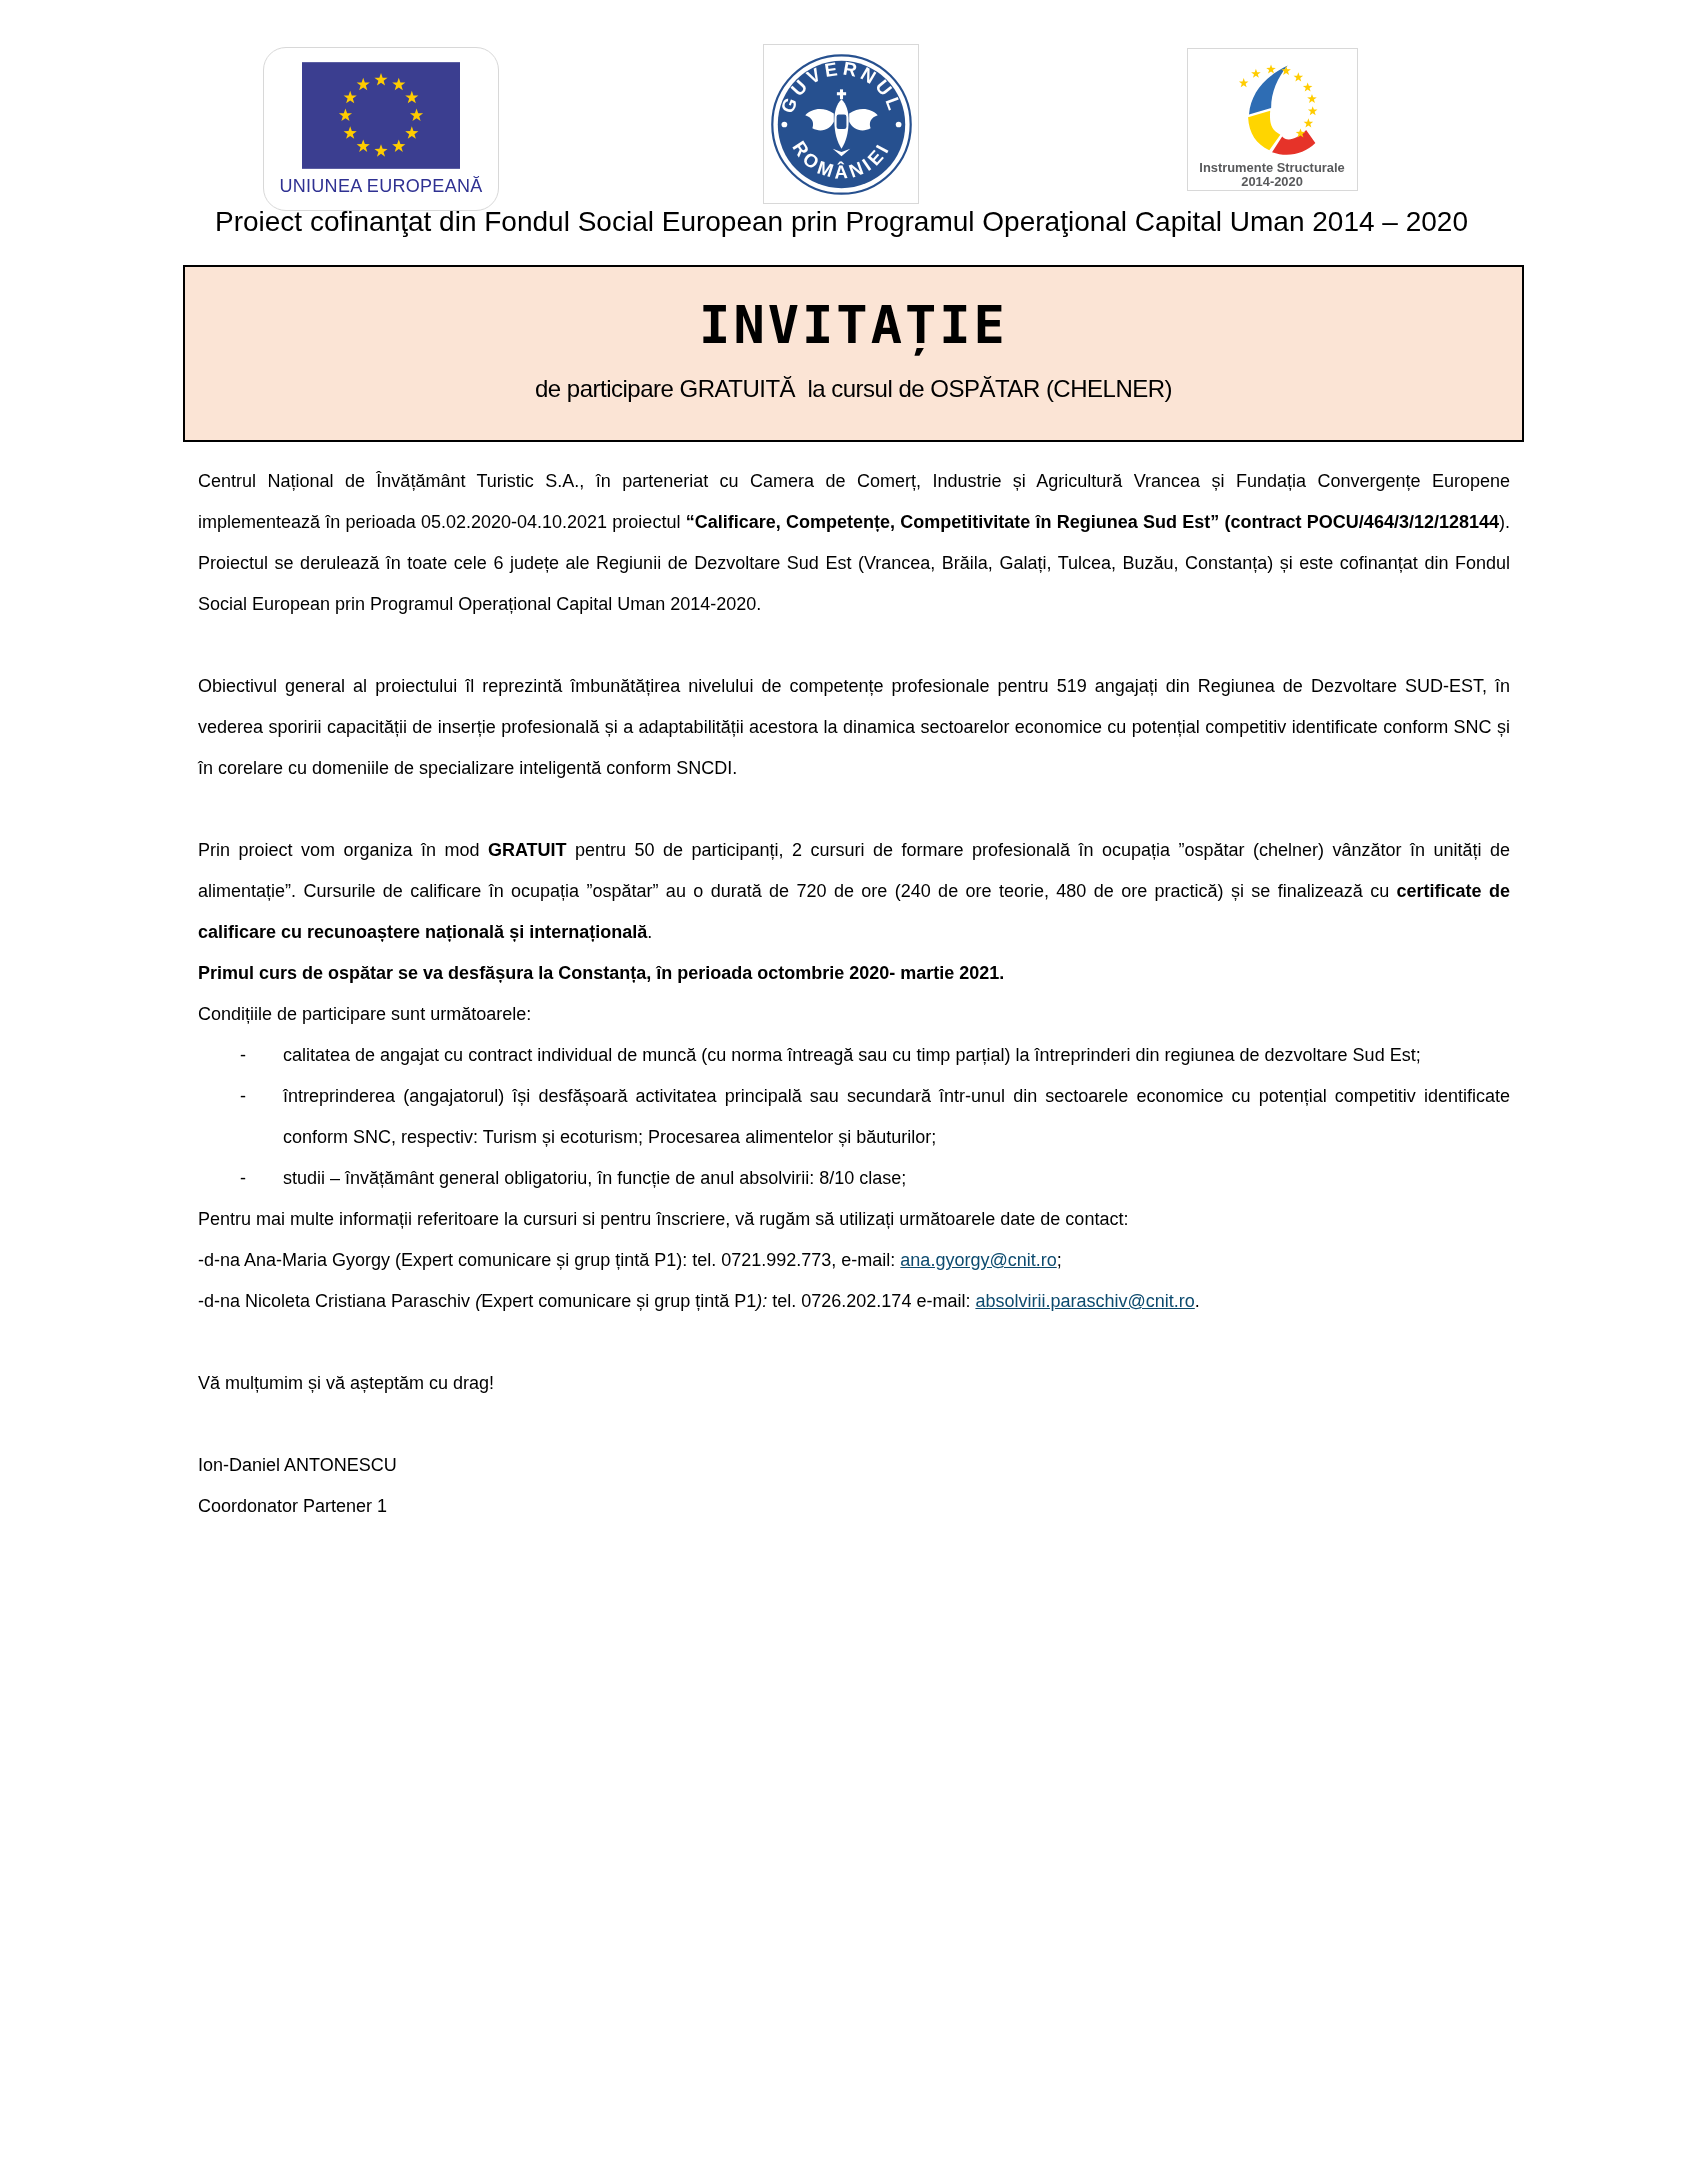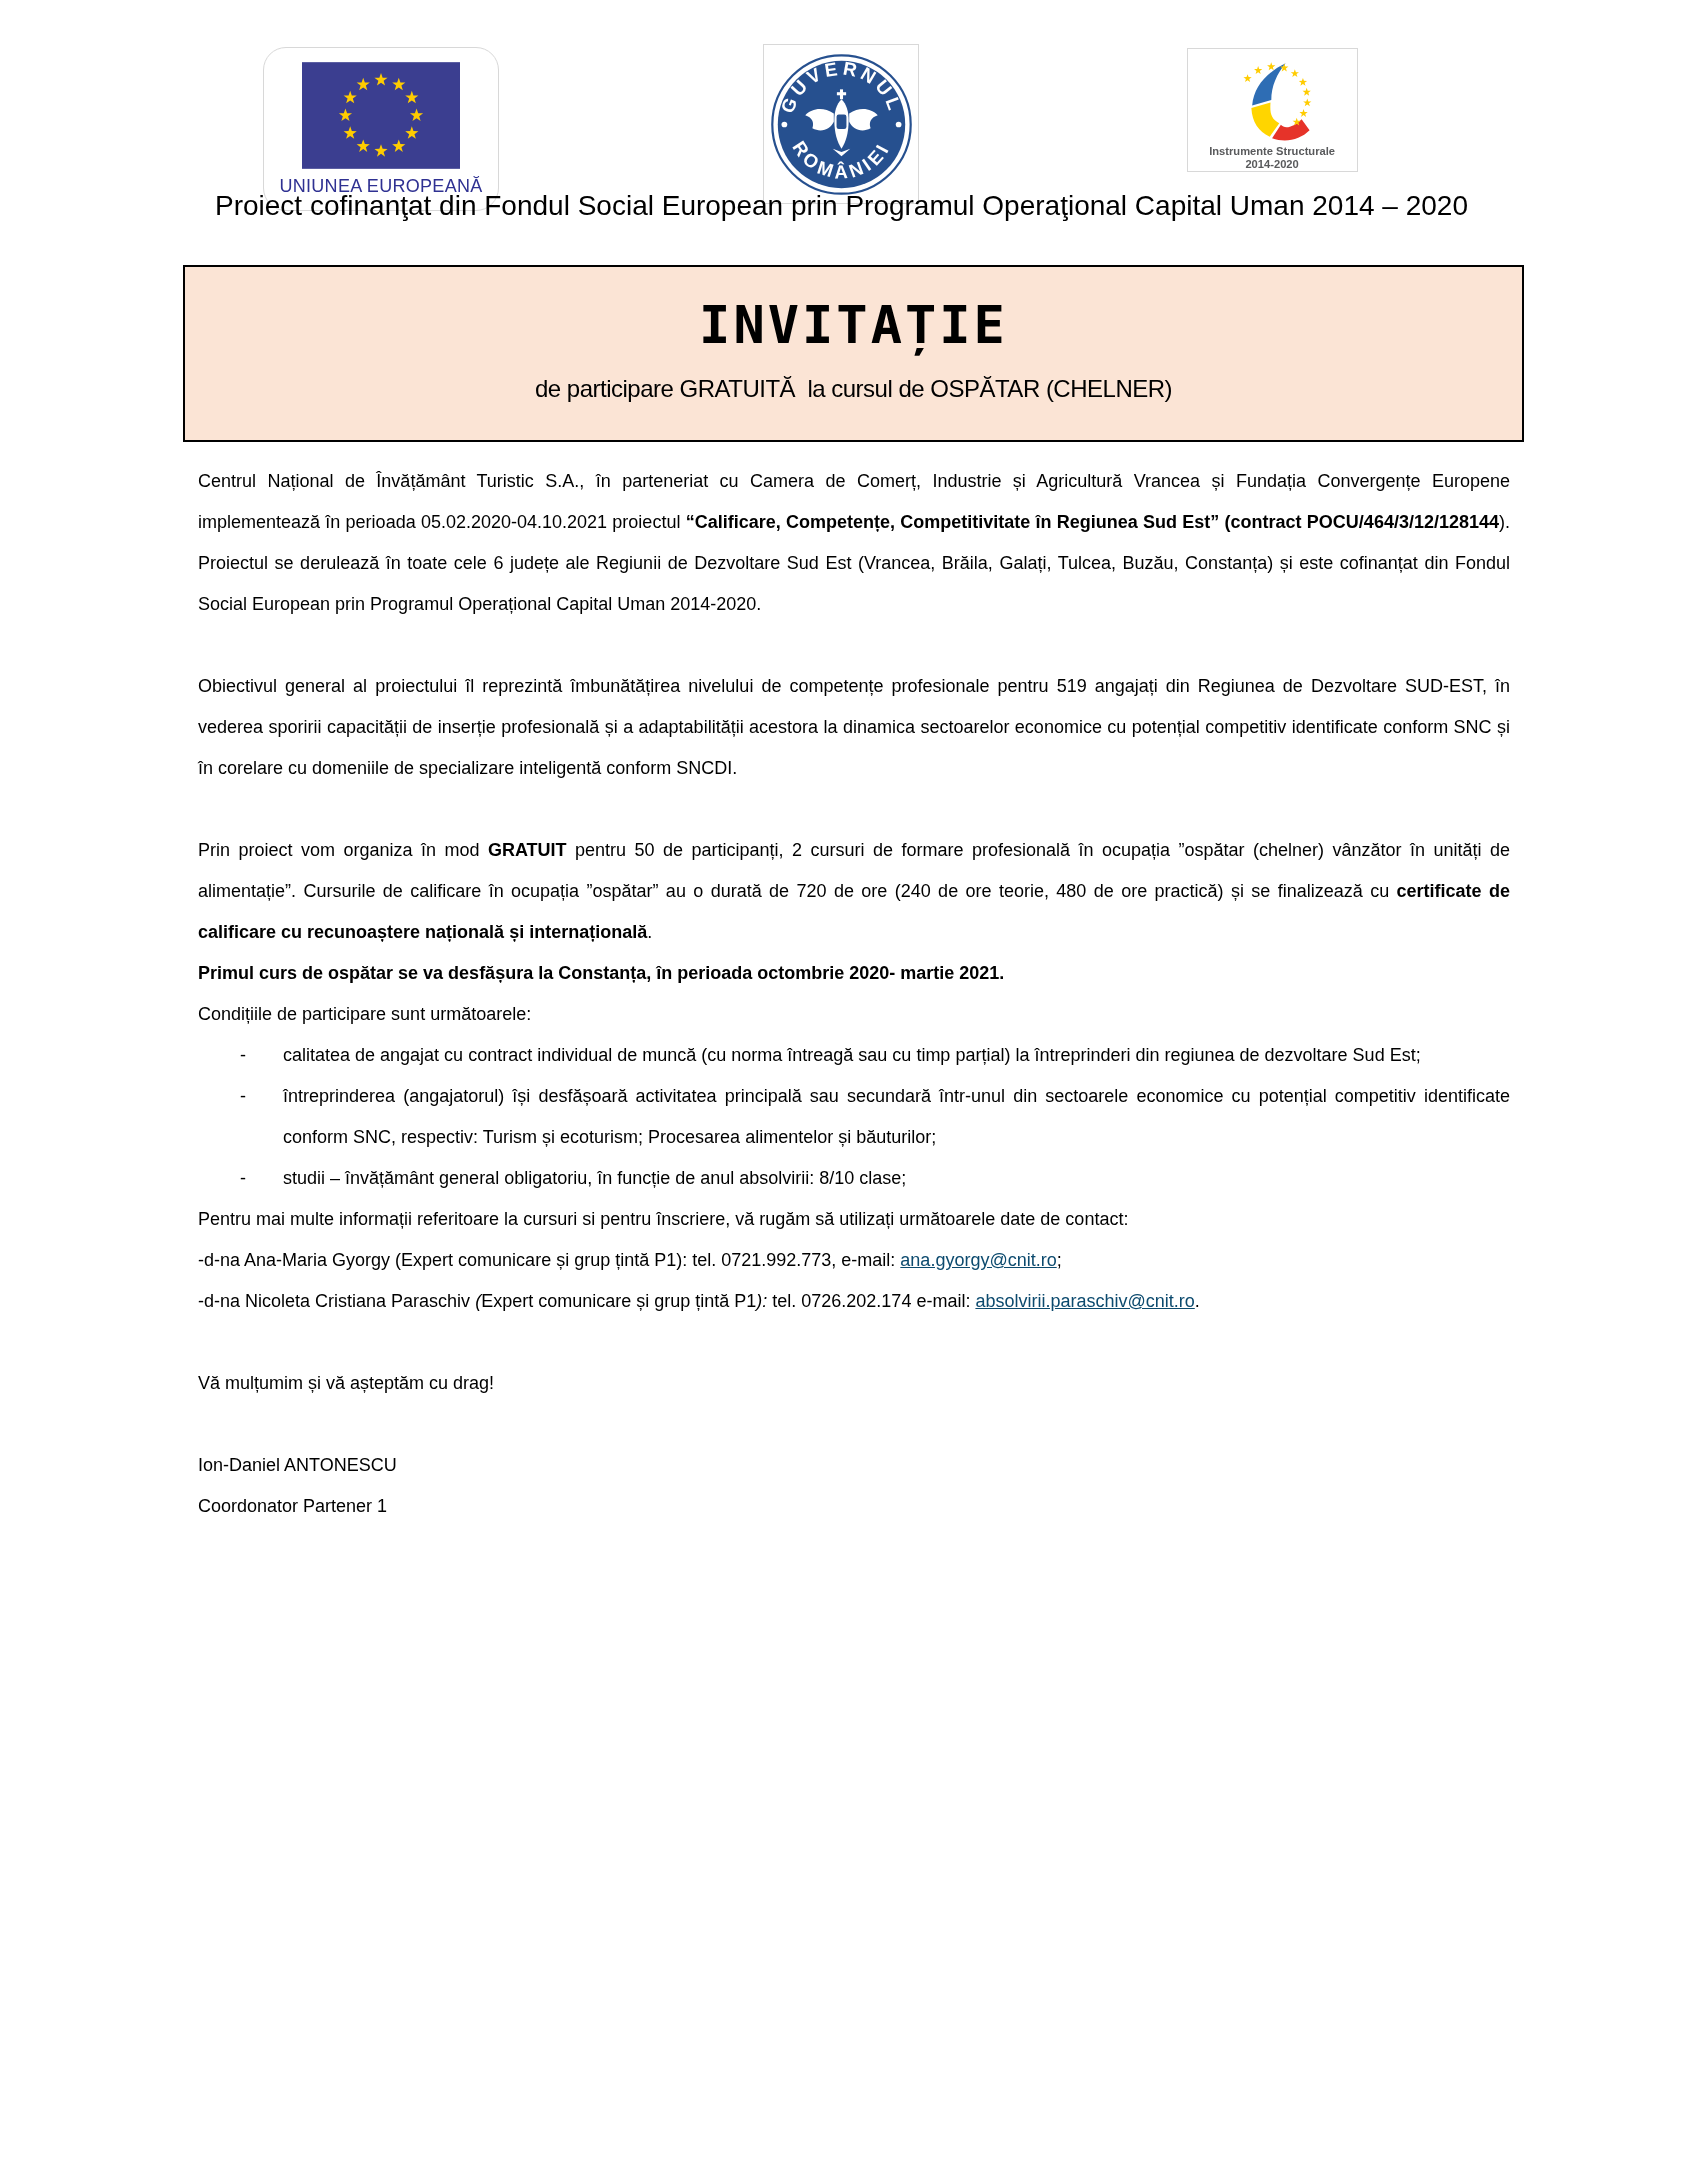--- a/index.html
+++ b/index.html
@@ -10,25 +10,25 @@
     overflow:hidden;
   }
   
   .logo-card {
     position:absolute; background:#fff; border:1px solid #d8d8d8;
     display:flex; flex-direction:column; align-items:center; justify-content:center;
     box-sizing:border-box;
   }
   .eu-card   { left:263px;  top:47px; width:236px; height:164px;border-radius:23px; }
   .gov-card  { left:763px;  top:44px; width:156px; height:160px; }
-  .inst-card { left:1187px; top:48px; width:171px; height:124px; }
+  .inst-card { left:1187px; top:48px; width:171px; height:143px; }
   .eu-label  { color:#2f3192; font-size:18px; font-weight:500; margin-top:7px; letter-spacing:0.3px; }
   
   .cofinance {
-    position:absolute; left:0; top:190px; width:100%;
+    position:absolute; left:0; top:206px; width:100%;
     text-align:center; font-size:28px;
   }
   
   .title-box {
     position:absolute; left:183px; top:265px; width:1341px; height:177px;
     box-sizing:border-box; border:2px solid #000; background:#fbe4d5;
     text-align:center;
   }
   .title    { margin-top:28px; font-size:52px; font-weight:bold;
               font-family:"DejaVu Sans Mono","Liberation Mono", monospace; letter-spacing:3px; }

